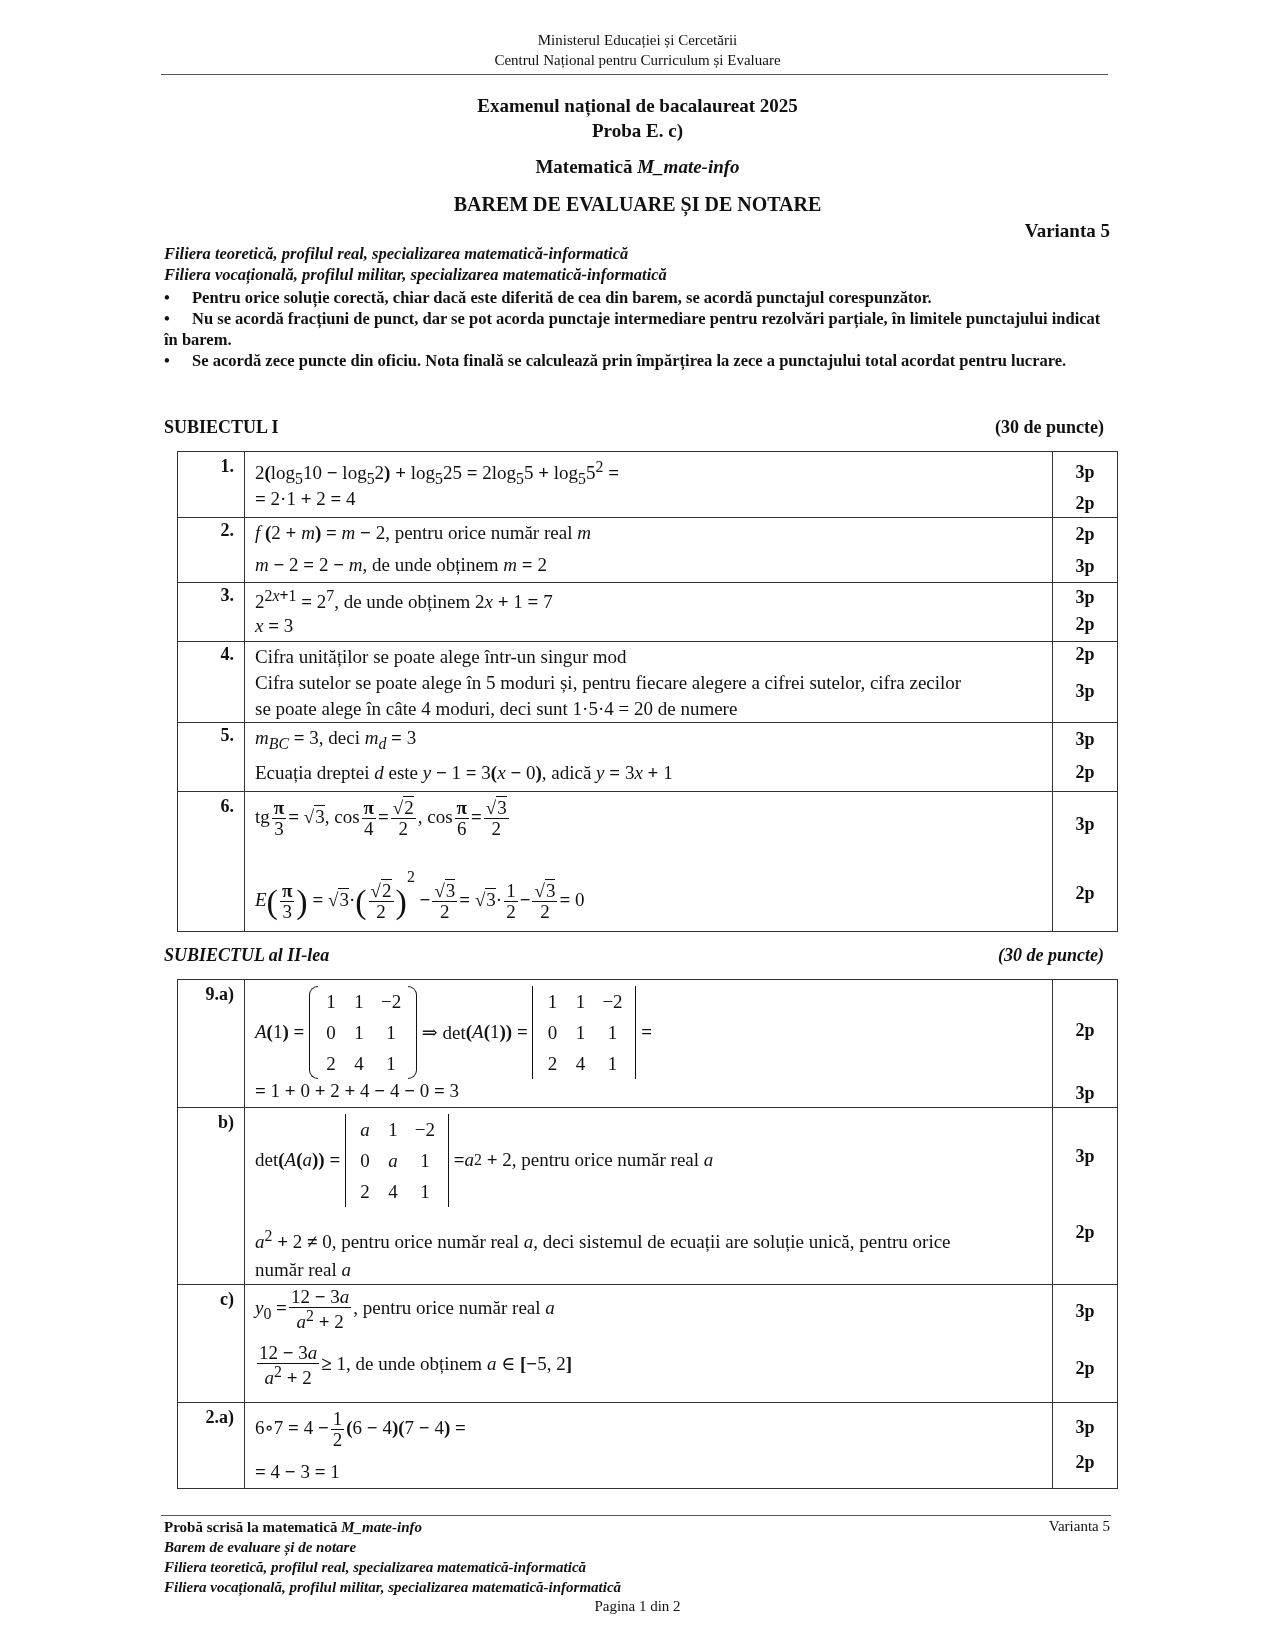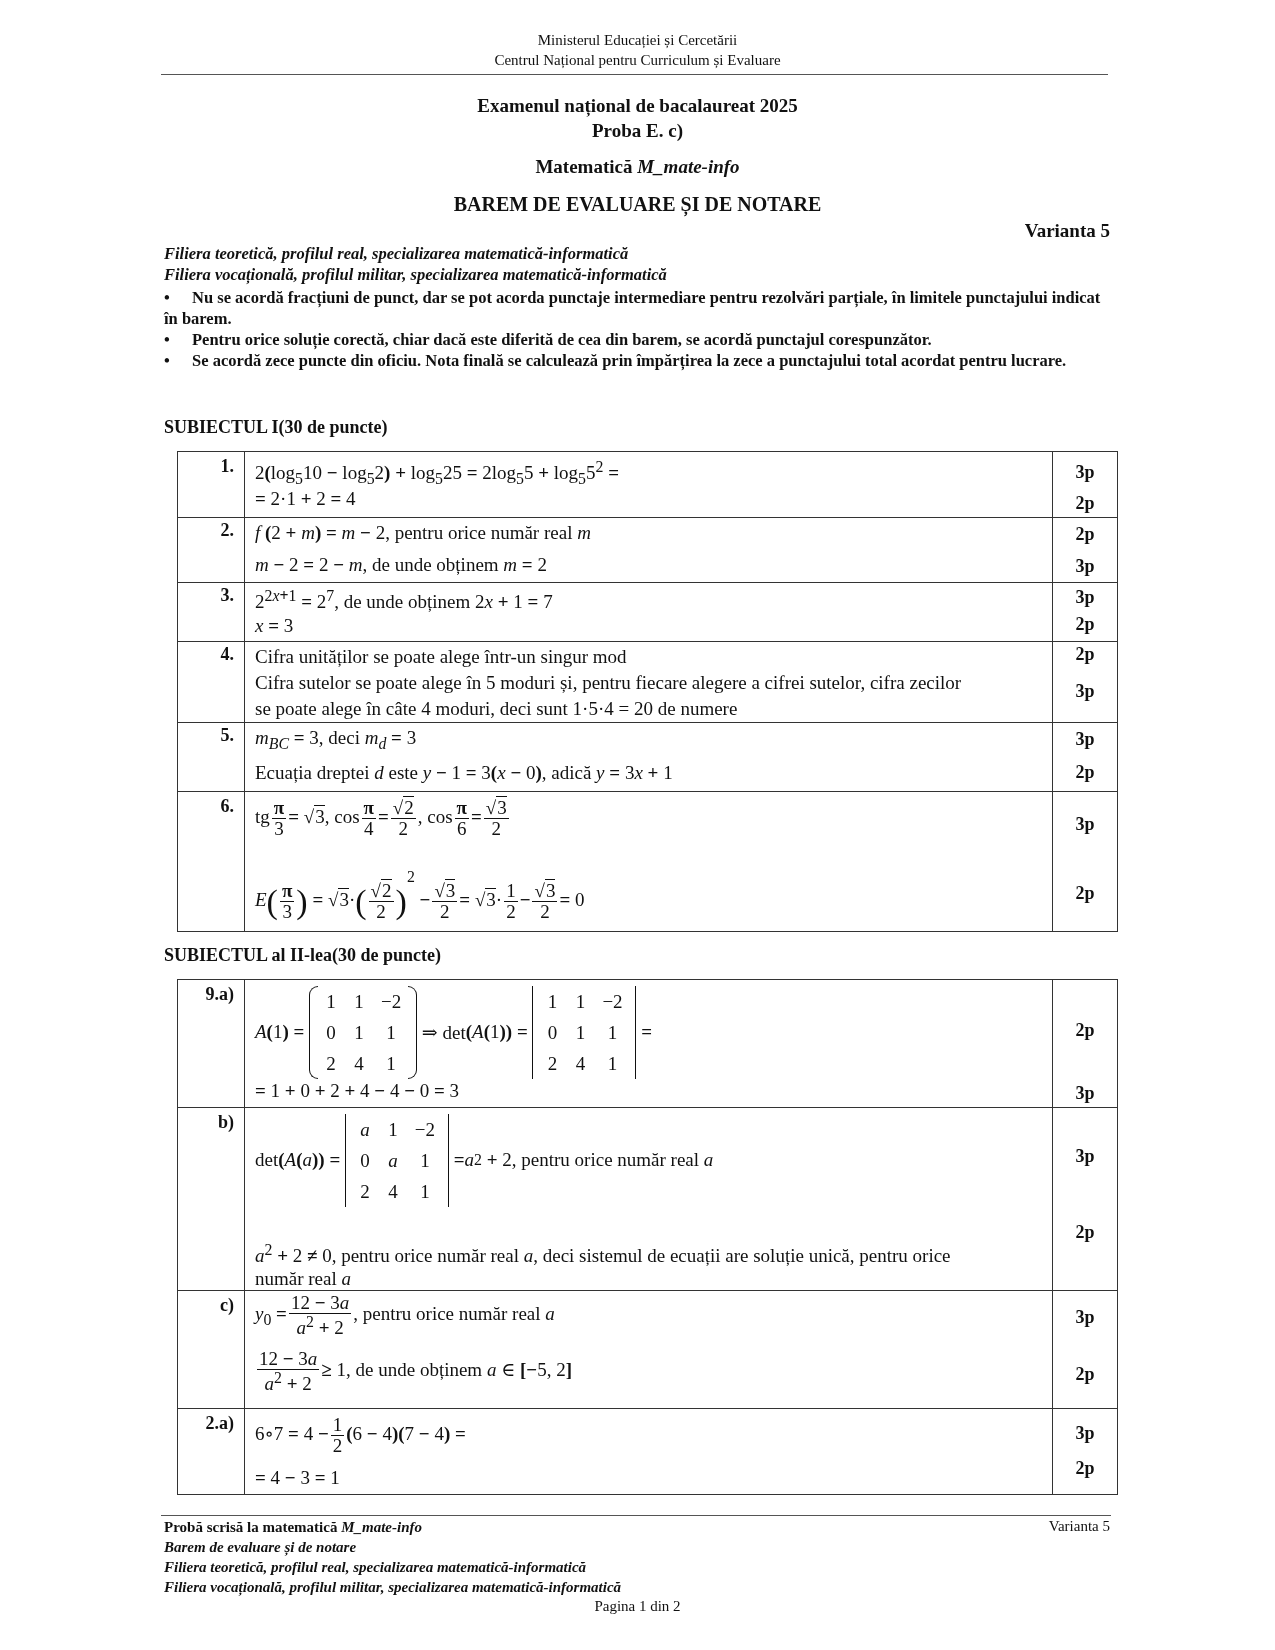--- a/index.html
+++ b/index.html
@@ -8,21 +8,21 @@
   .abs { position:absolute; }
   .hdr { left:0; width:1275px; text-align:center; font-size:15px; line-height:20px; }
   .hline { position:absolute; height:0; border-top:1.5px solid #555; }
   .title { left:0; width:1275px; text-align:center; font-weight:bold; font-size:19px; }
   .italic { font-style:italic; }
   .bold { font-weight:bold; }
   .filiera { left:164px; font-style:italic; font-weight:bold; font-size:16.5px; line-height:20px; }
   .rules { left:164px; width:940px; font-weight:bold; font-size:16.5px; line-height:21px; }
   .rules .r { display:block; }
   .bullet { display:inline-block; width:28px; }
-  .sect { left:164px; width:940px; font-weight:bold; font-size:18px; display:flex; }
+  .sect { left:164px; width:940px; font-weight:bold; font-size:18px; display:flex; justify-content:space-between; }
   table.grid { position:absolute; left:177px; width:941px; border-collapse:collapse; table-layout:fixed; font-size:19px; }
   table.grid td { border:1px solid #333; vertical-align:top; padding:0; }
   td.num { width:56px; text-align:right; padding-right:10px !important; font-weight:bold; font-size:18px; }
   td.pts { width:64px; text-align:center; font-weight:bold; font-size:18px; }
   .line { position:relative; white-space:nowrap; }
   .cell { position:relative; padding-left:10px !important; }
   .pt { display:block; text-align:center; }
   .m { font-style:italic; }
   .frac { display:inline-flex; flex-direction:column; align-items:center; vertical-align:middle; margin:0 2px; line-height:1.05; }
   .frac .n { border-bottom:1px solid #111; padding:0 2px; }
@@ -47,22 +47,22 @@
 <div class="abs title" style="top:95px;">Examenul național de bacalaureat 2025</div>
 <div class="abs title" style="top:120px;">Proba E. c)</div>
 <div class="abs title" style="top:156px;"><span>Matematică </span><span class="italic">M_mate-info</span></div>
 <div class="abs title" style="top:193px; font-size:20px;">BAREM DE EVALUARE ȘI DE NOTARE</div>
 <div class="abs bold" style="top:220px; right:165px; font-size:19px;">Varianta 5</div>
 
 <div class="abs filiera" style="top:244px;">Filiera teoretică, profilul real, specializarea matematică-informatică</div>
 <div class="abs filiera" style="top:265px;">Filiera vocațională, profilul militar, specializarea matematică-informatică</div>
 
 <div class="abs rules" style="top:287px;">
+  <span class="r"><span class="bullet">•</span><span>Pentru orice soluție corectă, chiar dacă este diferită de cea din barem, se acordă punctajul corespunzător.</span></span>
   <span class="r"><span class="bullet">•</span><span>Nu se acordă fracțiuni de punct, dar se pot acorda punctaje intermediare pentru rezolvări parțiale, în limitele punctajului indicat în barem.</span></span>
-  <span class="r"><span class="bullet">•</span><span>Pentru orice soluție corectă, chiar dacă este diferită de cea din barem, se acordă punctajul corespunzător.</span></span>
   <span class="r"><span class="bullet">•</span><span>Se acordă zece puncte din oficiu. Nota finală se calculează prin împărțirea la zece a punctajului total acordat pentru lucrare.</span></span>
 </div>
 
 <div class="abs sect" style="top:417px;">
   <span>SUBIECTUL I</span>
   <span>(30 de puncte)</span>
 </div>
 
 <table class="grid" style="top:451px;">
   <tbody>
@@ -159,21 +159,21 @@
             </span><b>=</b> 0</div>
     </td>
     <td class="pts" style="padding-top:22px;">
       <span class="pt">3p</span>
       <span class="pt" style="margin-top:48px;">2p</span>
     </td>
   </tr>
 </tbody>
   </table>
 
-<div class="abs sect" style="top:945px;">
+<div class="abs sect" style="top:945px;font-style:italic;">
   <span>SUBIECTUL al II-lea</span>
   <span>(30 de puncte)</span>
 </div>
 
 <table class="grid" style="top:979px;">
   <tbody>
       <tr style="height:128px;">
     <td class="num" style="padding-top:4px;">9.a)</td>
     <td class="cell" style="padding-top:4px;">
       <div class="line" style="height:96px; display:flex; align-items:center;">
@@ -233,21 +233,21 @@
                 <span class="m">a</span>
                 <span>1</span>
                 <span>2</span>
                 <span>4</span>
                 <span>1</span>
               </span>
               <span class="br"></span>
             </span>
         &nbsp;<b>=</b> <span class="m">a</span><sup>2</sup>&nbsp;<b>+</b>&nbsp;2, pentru orice număr real&nbsp;<span class="m">a</span>
       </div>
-      <div style="margin-top:28px; line-height:23px;"><span class="m">a</span><sup>2</sup> <b>+</b> 2 <b>≠</b> 0, pentru orice număr real <span class="m">a</span>, deci sistemul de ecuații are soluție unică, pentru orice<br>număr real <span class="m">a</span></div>
+      <div style="margin-top:12px; line-height:28px;"><span class="m">a</span><sup>2</sup> <b>+</b> 2 <b>≠</b> 0, pentru orice număr real <span class="m">a</span>, deci sistemul de ecuații are soluție unică, pentru orice<br>număr real <span class="m">a</span></div>
     </td>
     <td class="pts" style="padding-top:38px;">
       <span class="pt">3p</span>
       <span class="pt" style="margin-top:55px;">2p</span>
     </td>
   </tr>
   <tr style="height:118px;">
     <td class="num" style="padding-top:4px;">c)</td>
     <td class="cell" style="padding-top:2px;">
       <div class="line" style="height:56px;"><span class="m">y</span><sub>0</sub> <b>=</b><span class="frac">

